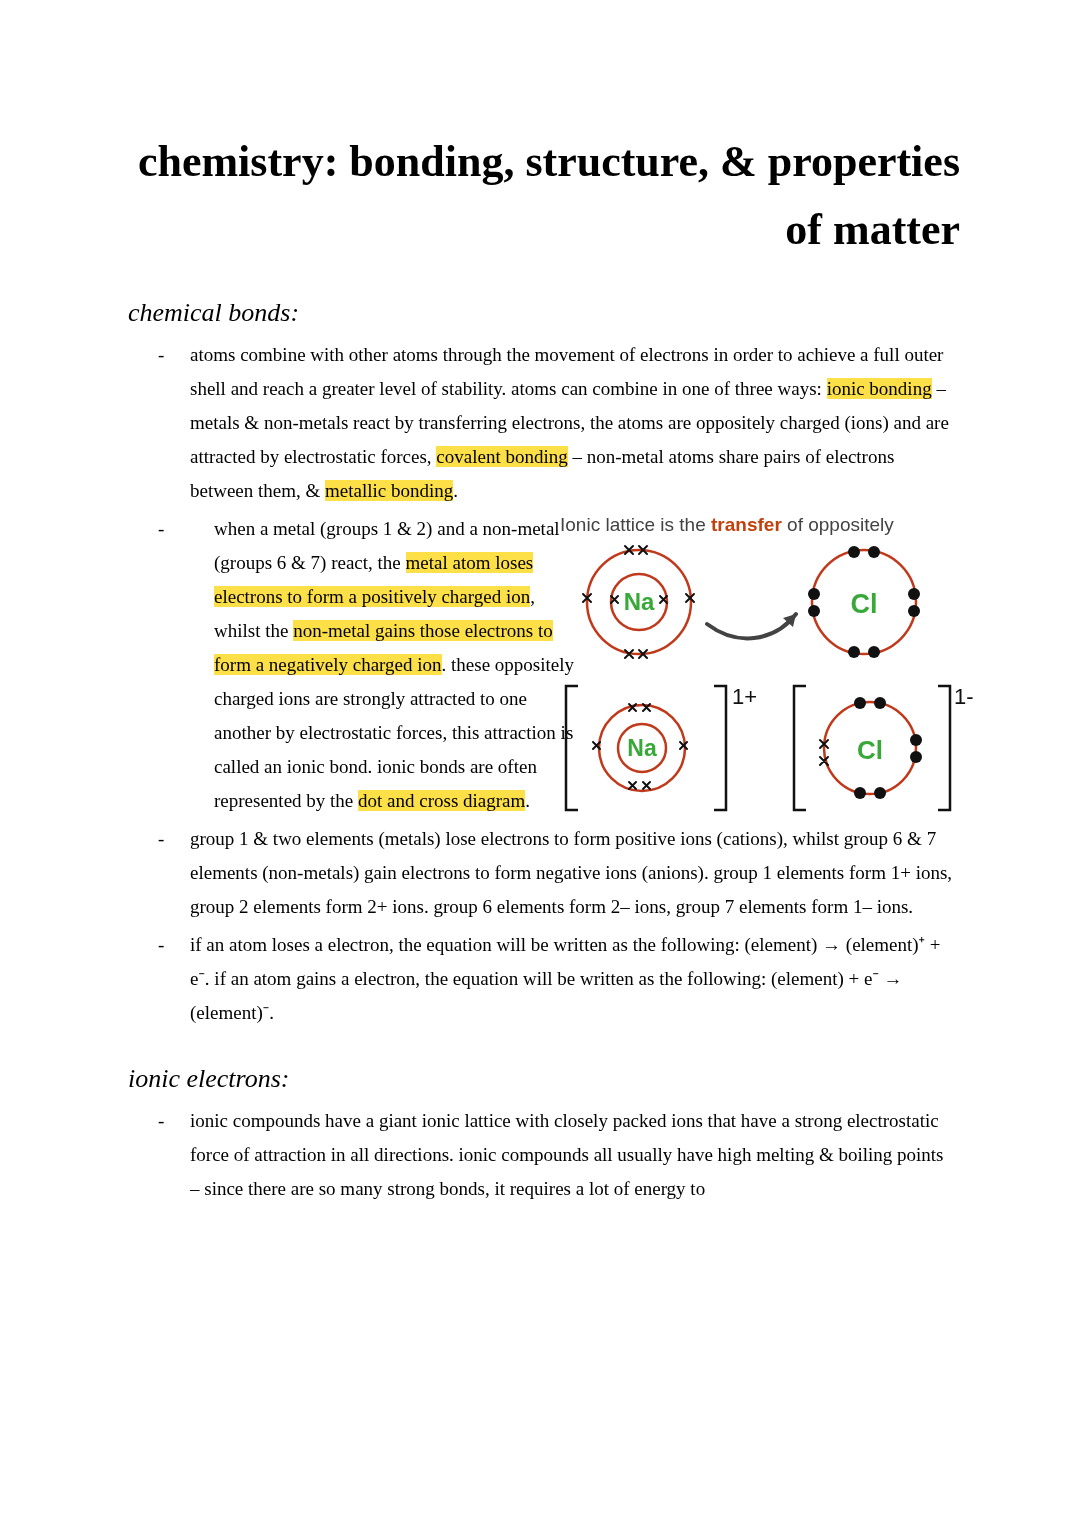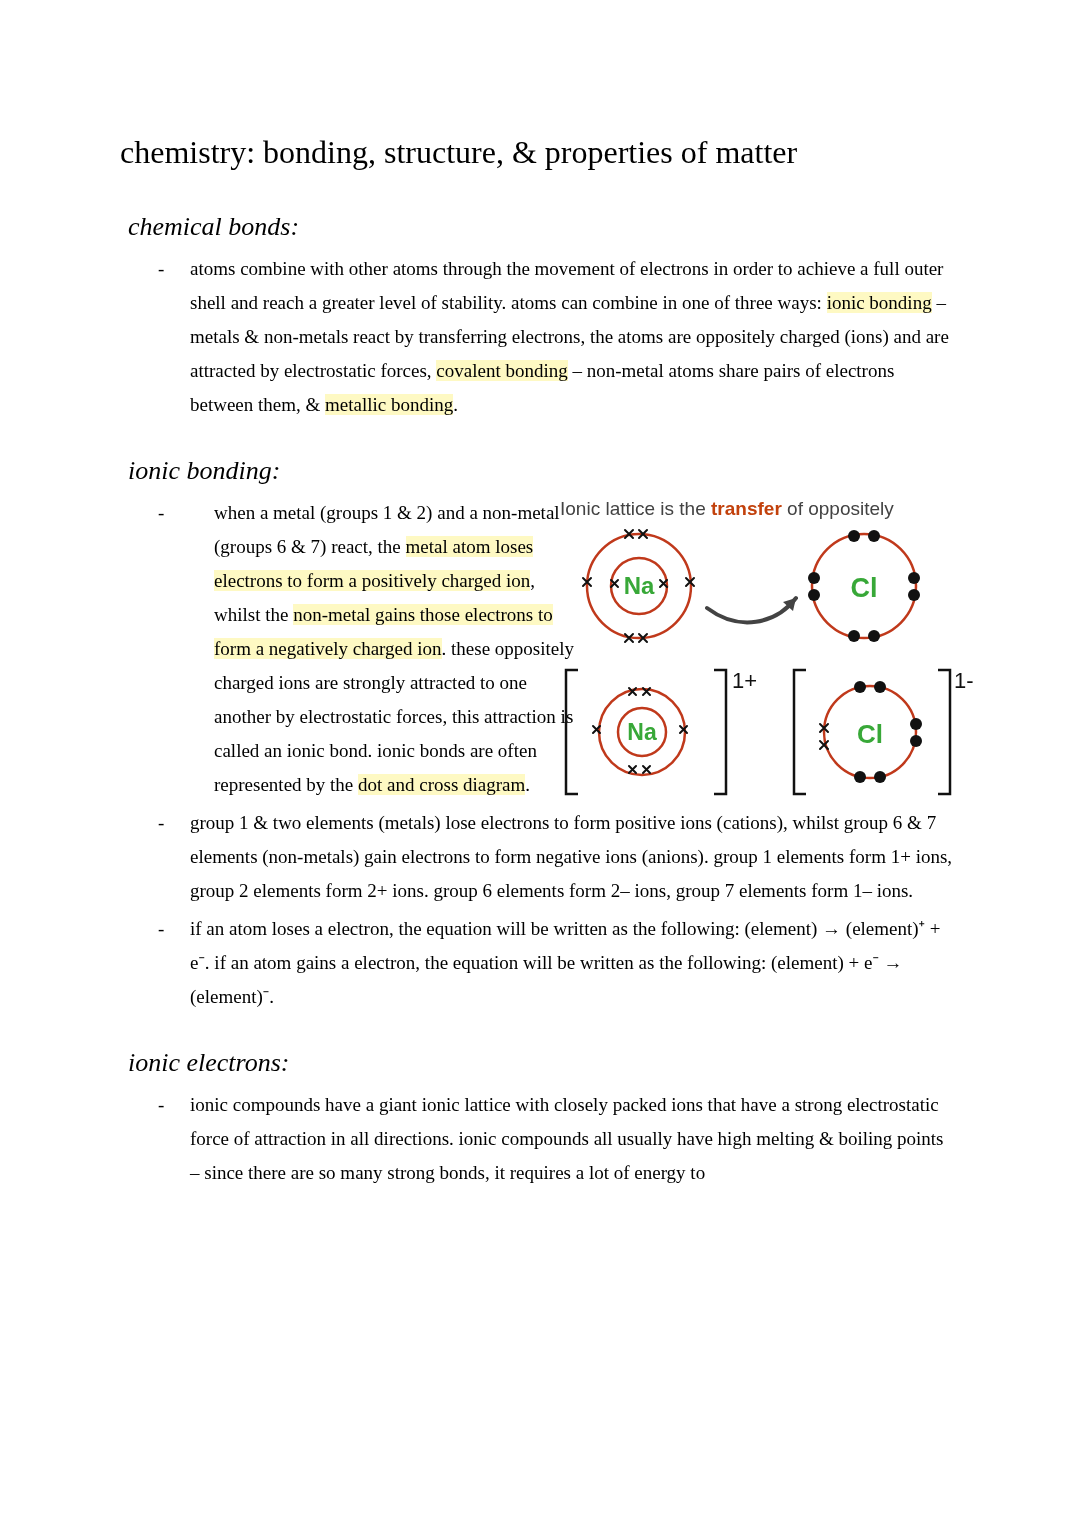--- a/index.html
+++ b/index.html
@@ -15,25 +15,25 @@
     position: relative;
     overflow: hidden;
   }
   .page {
     position: relative;
     width: 1080px;
     height: 1525px;
     padding: 0;
   }
   .title {
-    text-align: left;
-    font-size: 32px;
+    text-align: right;
+    font-size: 44px;
     line-height: 1.55;
     margin: 128px 120px 0 120px;
-    font-weight: normal;
+    font-weight: bold;
     font-family: "Liberation Serif", serif;
   }
   .heading {
     font-style: italic;
     font-size: 26px;
     margin-left: 128px;
     margin-top: 34px;
     margin-bottom: 10px;
     font-family: Liberation Serif, serif;
   }
@@ -53,21 +53,21 @@
     flex: none;
     font-size: 19px;
     line-height: 34px;
   }
   .btext {
     font-size: 19px;
     line-height: 34px;
     text-align: left;
   }
   .hl {
-    background: #fef9c3;
+    background: #fde047;
   }
   
   .wrap-section {
     position: relative;
   }
   .narrow .btext {
     width: 372px;
     margin-left: 24px;
   }
   .figure {
@@ -99,21 +99,20 @@
     <div class="heading">chemical bonds:</div>
     <div class="bullets">
       <div class="bullet">
         <div class="dash">-</div>
         <div class="btext" id="s0b0"><span>atoms combine with other atoms through the movement of electrons in order to achieve a full outer shell and reach a greater level of stability. atoms can combine in one of three ways: </span><span class="hl">ionic bonding</span><span> – metals &amp; non-metals react by transferring electrons, the atoms are oppositely charged (ions) and are attracted by electrostatic forces, </span><span class="hl">covalent bonding</span><span> – non-metal atoms share pairs of electrons between them, &amp; </span><span class="hl">metallic bonding</span><span>.</span></div>
       </div>
     </div>
   </div>
 
   <div>
-    <div class="heading">ionic bonding:</div>
     <div class="bullets wrap-section">
       <div class="bullet narrow">
         <div class="dash">-</div>
         <div class="btext" id="s1b0"><span>when a metal (groups 1 &amp; 2) and a non-metal (groups 6 &amp; 7) react, the </span><span class="hl">metal atom loses electrons to form a positively charged ion</span><span>, whilst the </span><span class="hl">non-metal gains those electrons to form a negatively charged ion</span><span>. these oppositely charged ions are strongly attracted to one another by electrostatic forces, this attraction is called an ionic bond. ionic bonds are often represented by the </span><span class="hl">dot and cross diagram</span><span>.</span></div>
       </div>
 
       <div class="figure">
         <div class="fig-caption">
           <span>Ionic lattice is the </span><b>transfer</b><span> of oppositely</span>
         </div>

